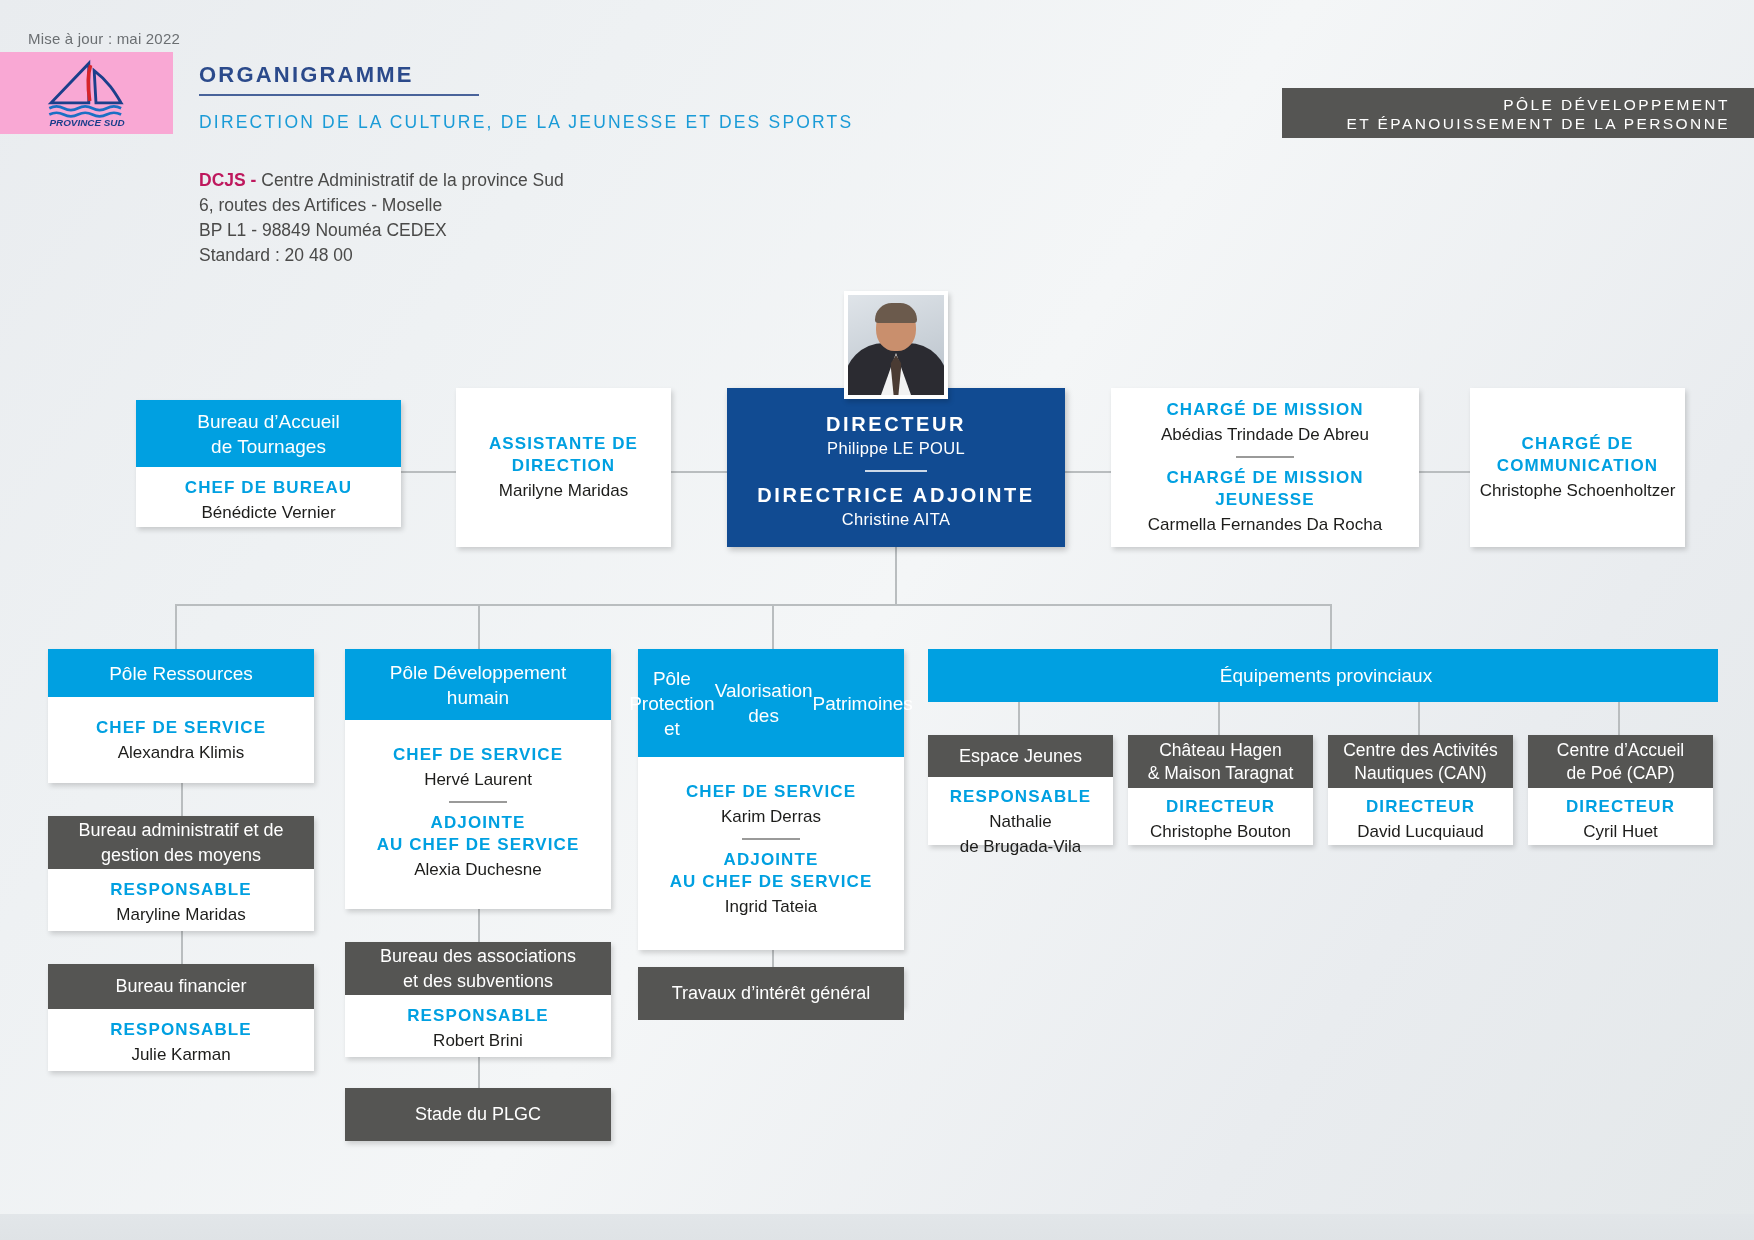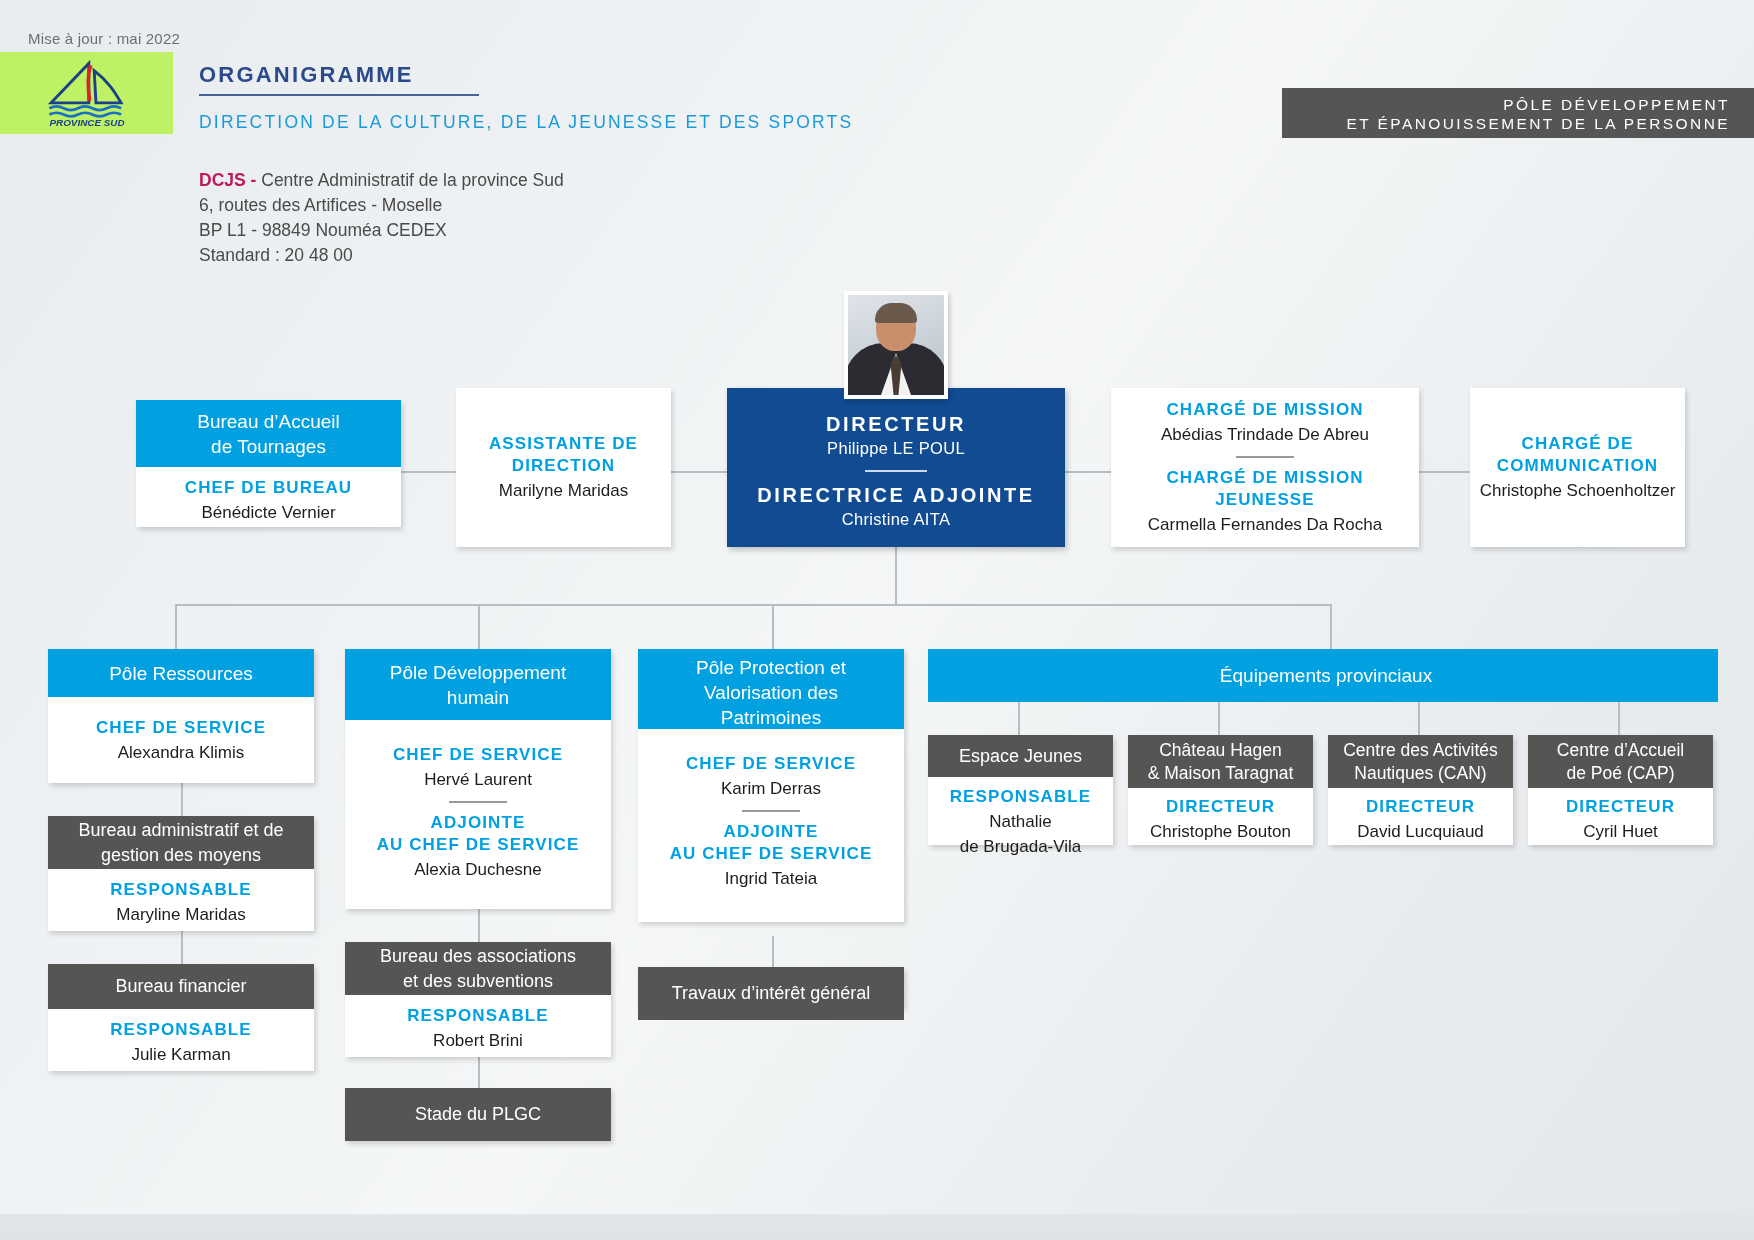--- a/index.html
+++ b/index.html
@@ -12,21 +12,21 @@
     color: #3c3c3b;
   }
 
   
   .update-line {
     position: absolute; left: 28px; top: 30px;
     font-size: 15px; color: #6b6f72; letter-spacing: .2px;
   }
   .logo-box {
     position: absolute; left: 0; top: 52px;
-    width: 173px; height: 82px; background: #bef264;
+    width: 173px; height: 82px; background: #f9a8d4;
     display: flex; align-items: center; justify-content: center;
   }
   .logo-svg { width: 108px; height: 70px; display:block; }
 
   .title-block { position: absolute; left: 199px; top: 62px; }
   .org-title {
     font-size: 22px; font-weight: bold; color: #2b4a8b;
     letter-spacing: 2.2px;
   }
   .org-title-rule {
@@ -261,21 +261,21 @@
   </div>
 </div>
 
 <div class="node" style="left:345px; top:1088px; width:266px; height:53px;">
   <div class="hdr gray" style="height:53px; font-size:18px;">Stade du PLGC</div>
 </div>
 
 <div class="line vline" style="left:772px; top:936px; height:31px;"></div>
 
 <div class="node" style="left:638px; top:649px; width:266px;">
-  <div class="hdr blue col-title" style="height:80px; flex-direction:column;justify-content:space-between;">
+  <div class="hdr blue col-title" style="height:108px; flex-direction:row;">
     <span>Pôle Protection et</span>
     <span>Valorisation des</span>
     <span>Patrimoines</span>
   </div>
   <div class="body" style="height:193px; padding-top:24px;">
     <div class="role">CHEF DE SERVICE</div>
     <div class="name">Karim Derras</div>
     <div class="sep"></div>
     <div class="role">ADJOINTE</div>
     <div class="role">AU CHEF DE SERVICE</div>

